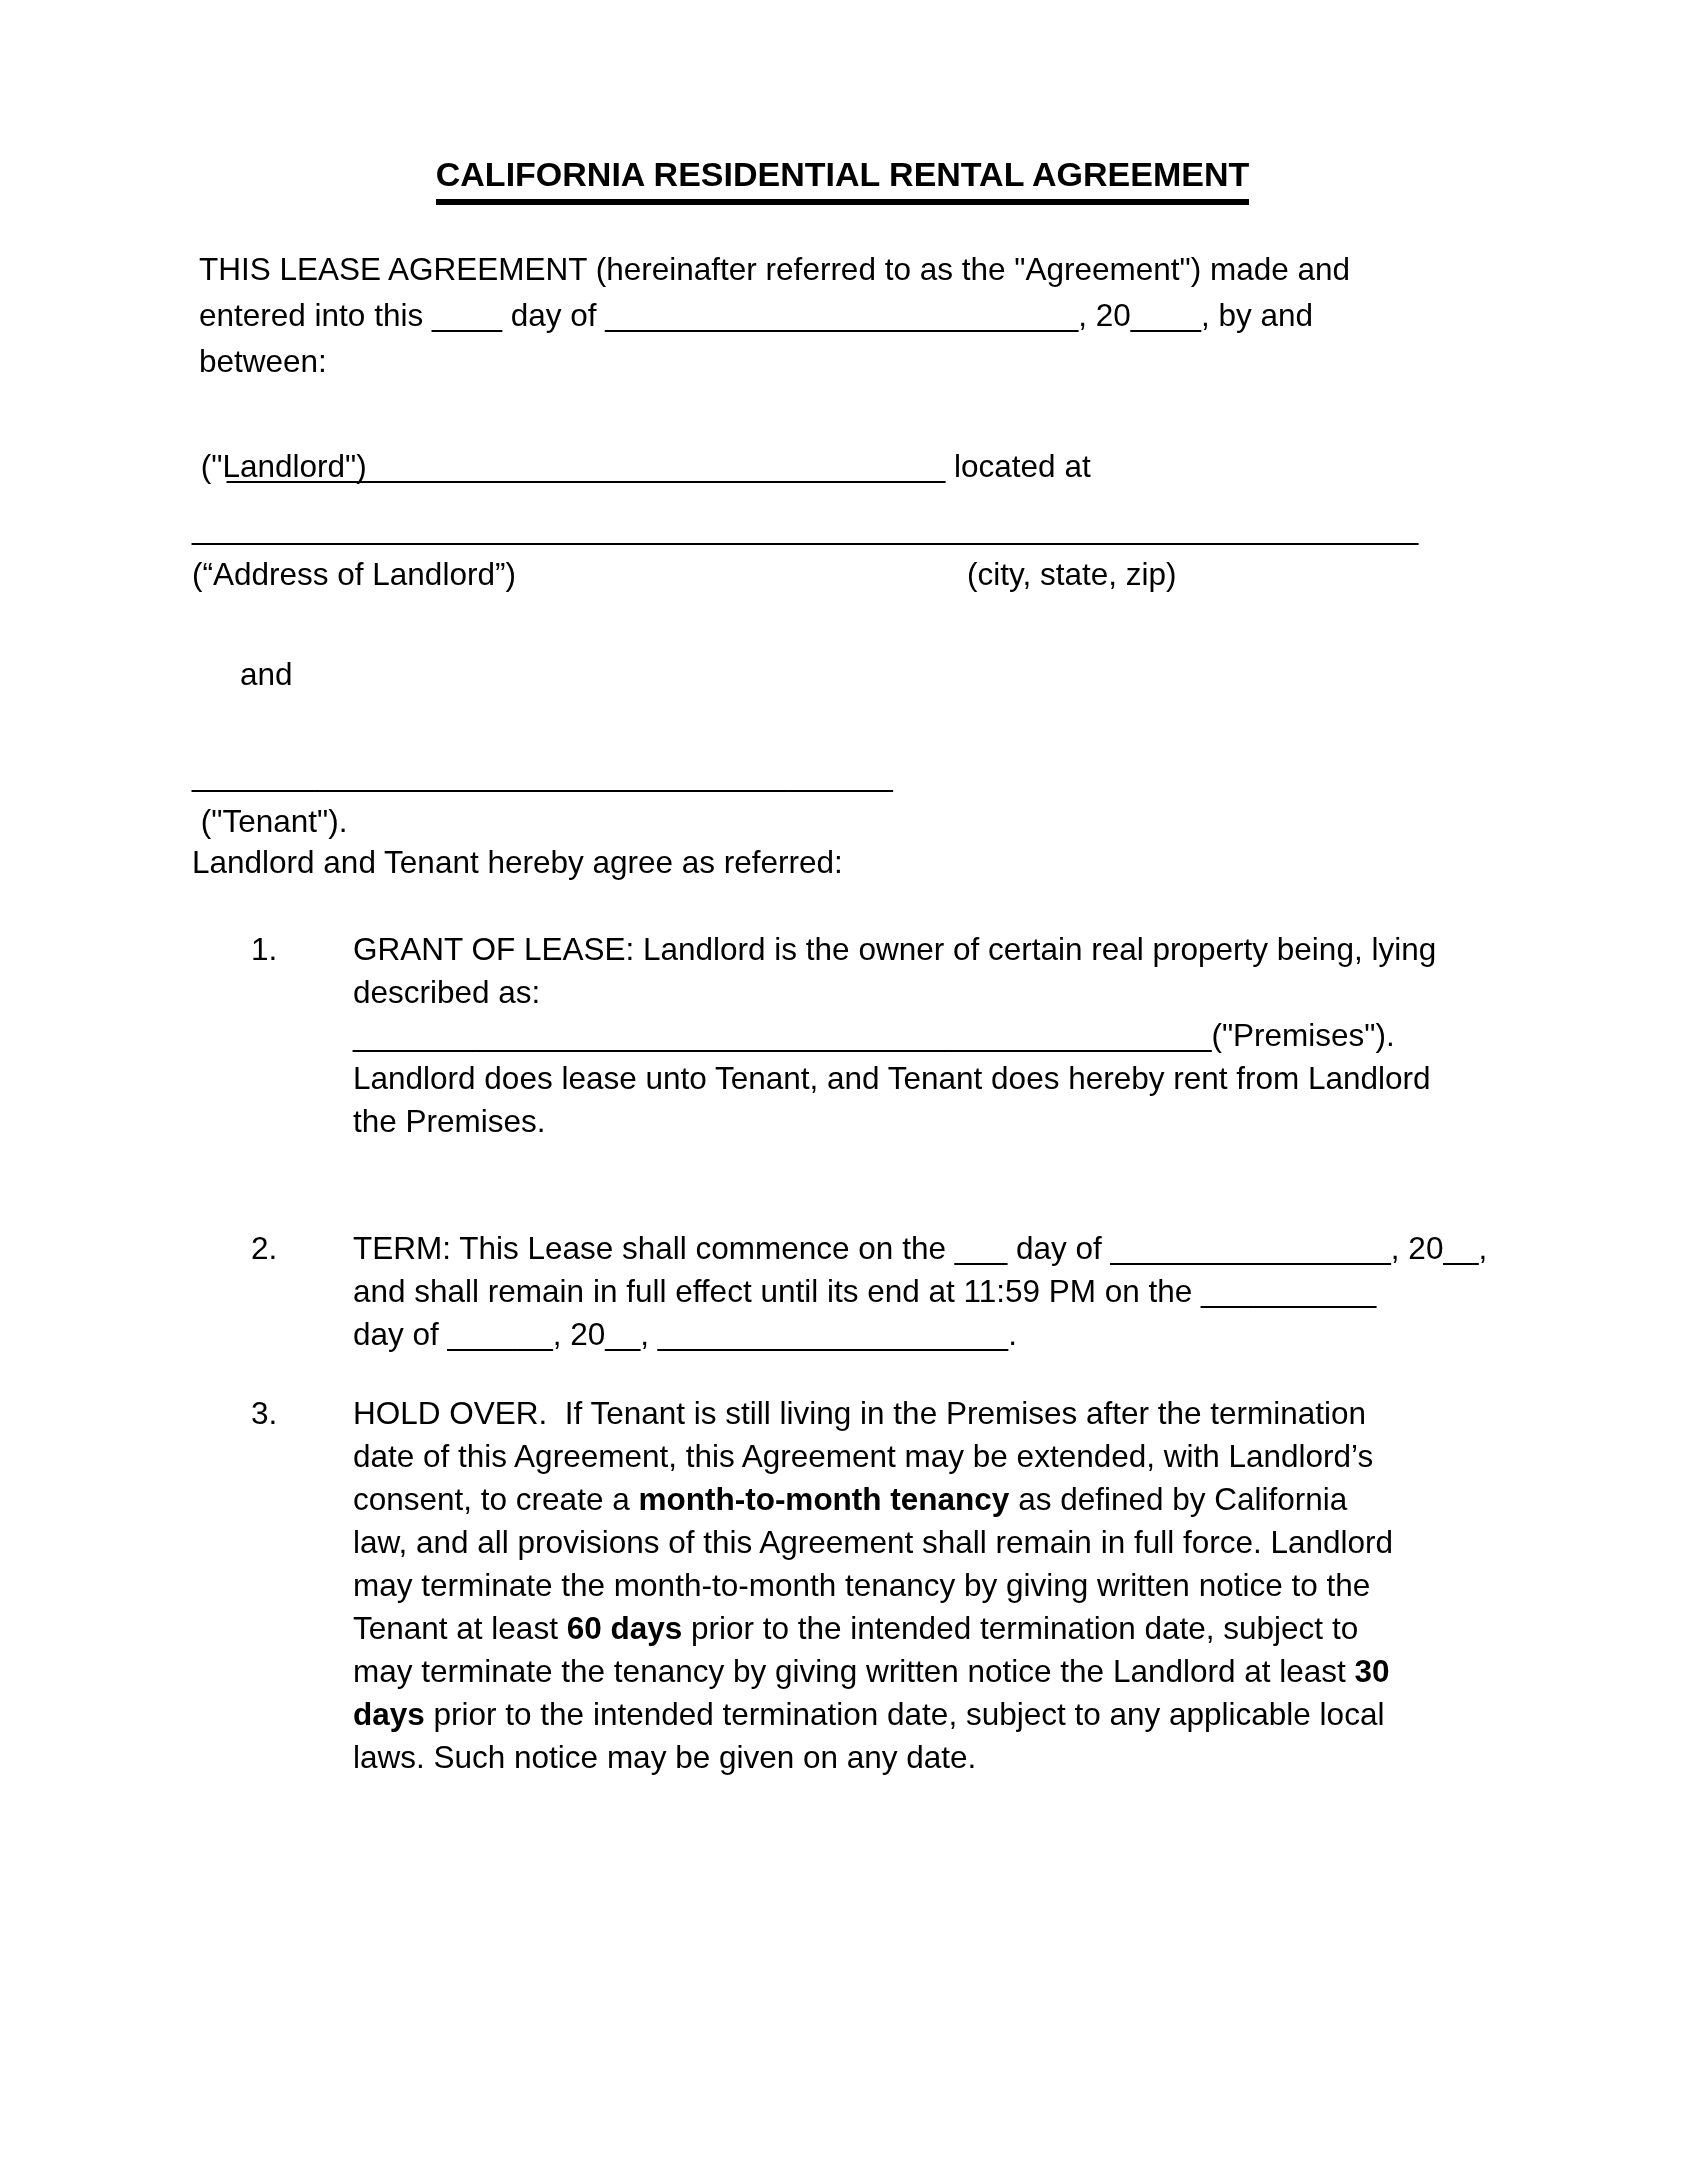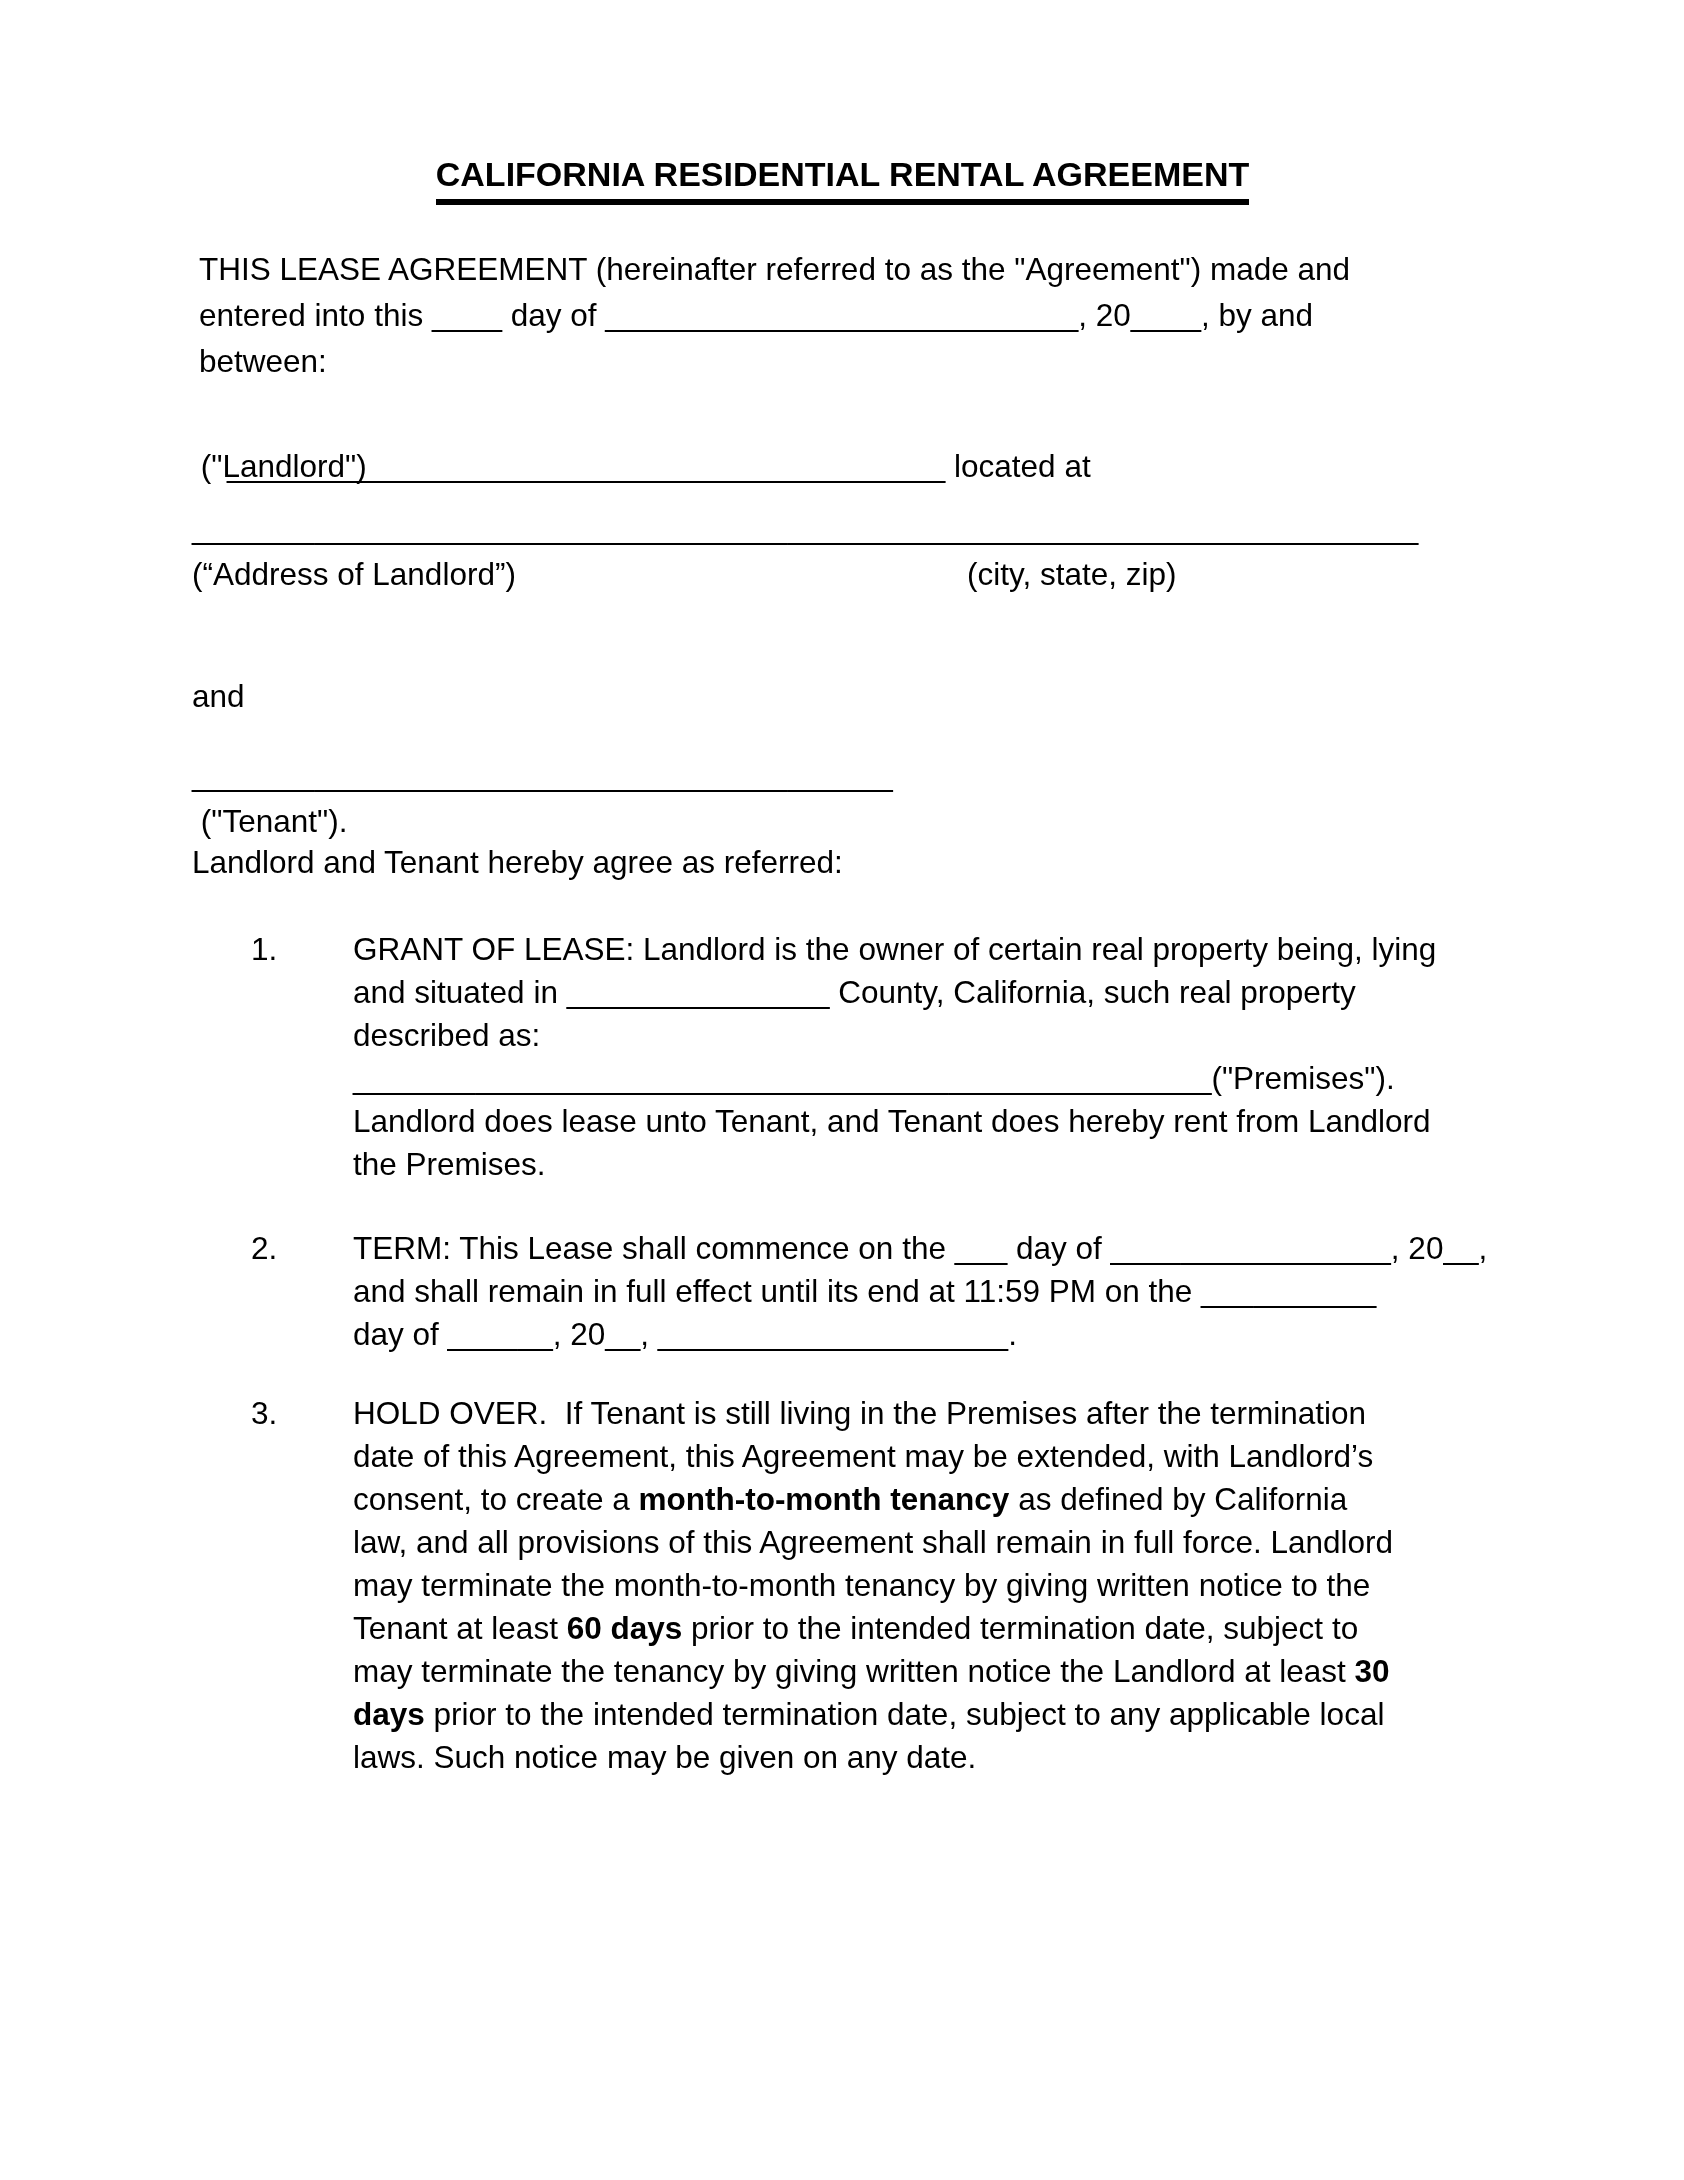--- a/index.html
+++ b/index.html
@@ -81,31 +81,30 @@
     <span>_________________________________________</span><span> located at</span>
   </div>
   <div class="abs line" style="top:443px;"> ("Landlord")</div>
 
   <div class="abs line" style="top:505px;">______________________________________________________________________</div>
   <div class="abs addr-labels" style="top:551px;">
     <span class="line">(“Address of Landlord”)</span>
     <span class="city-label">(city, state, zip)</span>
   </div>
 
-  <div class="abs line" style="top:673px;">and</div>
+  <div class="abs line" style="top:651px;margin-left:48px;">and</div>
 
   <div class="abs line" style="top:752px;">________________________________________</div>
   <div class="abs line" style="top:798px;"> ("Tenant").</div>
 
   <div class="abs line" style="top:839px;">Landlord and Tenant hereby agree as referred:</div>
 
   <div class="item" style="top:928px;">
     <span class="num">1.</span>
     <div class="line">GRANT OF LEASE: Landlord is the owner of certain real property being, lying</div>
-    <div class="line">and situated in _______________ County, California, such real property</div>
     <div class="line">described as:</div>
     <div class="line">_________________________________________________("Premises").</div>
     <div class="line">Landlord does lease unto Tenant, and Tenant does hereby rent from Landlord</div>
     <div class="line">the Premises.</div>
   </div>
 
   <div class="item" style="top:1227px;">
     <span class="num">2.</span>
     <div class="line">TERM: This Lease shall commence on the ___ day of ________________, 20__,</div>
     <div class="line">and shall remain in full effect until its end at 11:59 PM on the __________</div>

